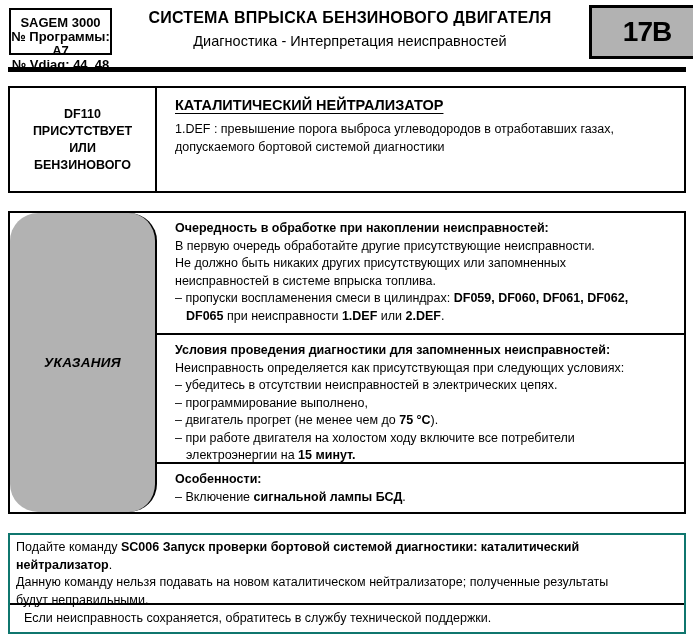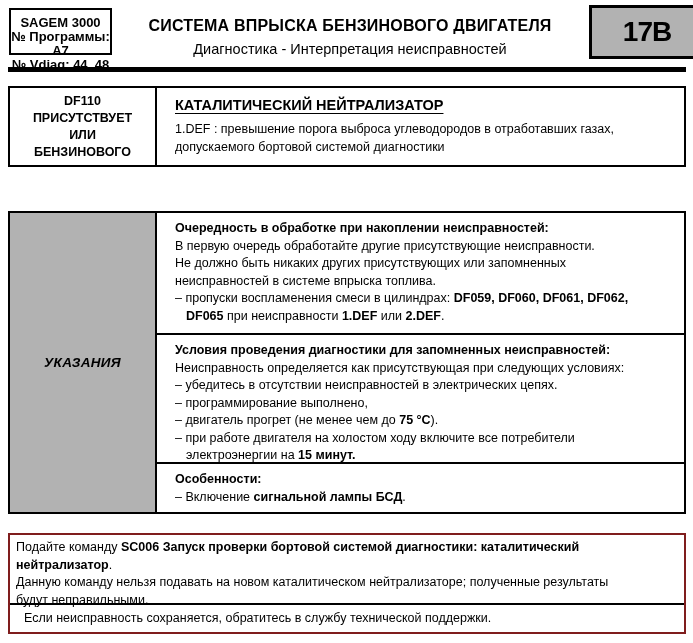--- a/index.html
+++ b/index.html
@@ -16,21 +16,21 @@
   
   .info-box {
     position: absolute; left: 9px; top: 8px;
     width: 103px; height: 47px;
     border: 2px solid #000;
     text-align: center;
     font-size: 13px; font-weight: bold; line-height: 14px;
     padding-top: 6px;
   }
   .titles {
-    position: absolute; left: 115px; top: 17px; width: 470px;
+    position: absolute; left: 115px; top: 9px; width: 470px;
     text-align: center;
   }
   .title   { font-size: 16px;  font-weight: bold; letter-spacing: 0.2px; }
   .subtitle{ font-size: 14.5px; font-weight: normal; margin-top: 6px; }
   .code-box {
     position: absolute; left: 589px; top: 5px;
     width: 116px; height: 54px;
     border: 3px solid #000;
     background: var(--gray);
     font-size: 28px; font-weight: bold;
@@ -38,21 +38,21 @@
     letter-spacing: -1px;
   }
   .black-bar {
     position: absolute; left: 8px; top: 67px;
     width: 678px; height: 5px; background: #000;
   }
 
   
   .fault-box {
     position: absolute; left: 8px; top: 86px;
-    width: 678px; height: 81px;
+    width: 678px; height: 107px;
     border: 2px solid #000;
     display: flex;
   }
   .fault-left {
     width: 147px; border-right: 2px solid #000;
     display: flex; flex-direction: column;
     justify-content: center; align-items: center;
     text-align: center;
     font-weight: bold; font-size: 12.5px; line-height: 17px;
   }
@@ -70,32 +70,33 @@
     width: 678px; height: 303px;
     border: 2px solid #000;
     display: flex;
   }
   .note-left {
     width: 147px; border-right: 2px solid #000;
     background: var(--gray);
     display: flex; align-items: center; justify-content: center;
     font-weight: bold; font-style: italic; font-size: 13.5px;
     letter-spacing: 0.3px;
+    border-radius: 28px;
   }
   .note-right { flex: 1; display: flex; flex-direction: column; }
   .note-cell { padding: 7px 10px 0 18px; font-size: 12.5px; line-height: 17.5px; }
   .cell-priority   { height: 120px; }
   .cell-conditions { height: 129px; border-top: 2px solid #000; }
   .cell-features   { flex: 1;       border-top: 2px solid #000; }
 
   
   .bottom-box {
     position: absolute; left: 8px; top: 533px;
     width: 678px; height: 101px;
-    border: 2px solid #7f1d1d;
+    border: 2px solid #0f766e;
   }
   .cmd-cell {
     height: 70px; border-bottom: 2px solid #000;
     padding: 4px 12px 0 6px;
     font-size: 12.5px; line-height: 17.5px;
   }
   .support-cell {
     padding: 5px 12px 0 14px;
     font-size: 12.5px; line-height: 17.5px;
   }

